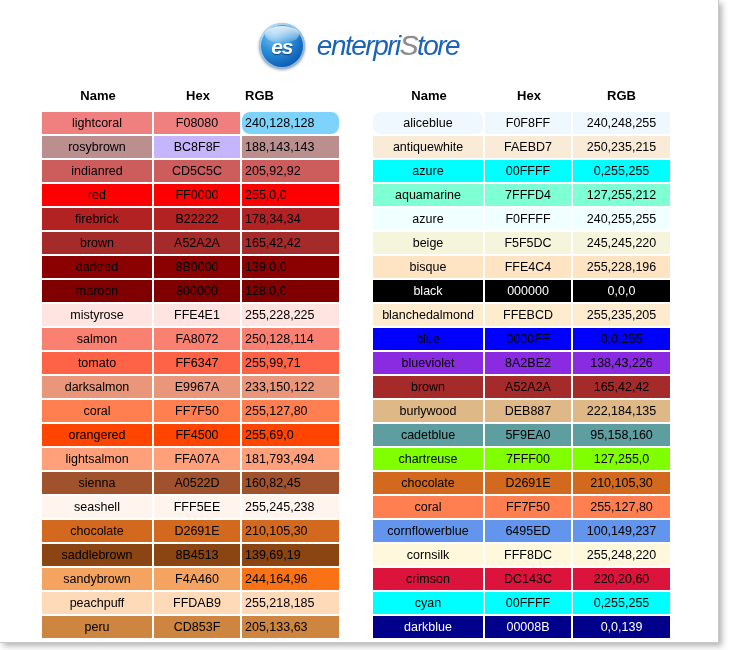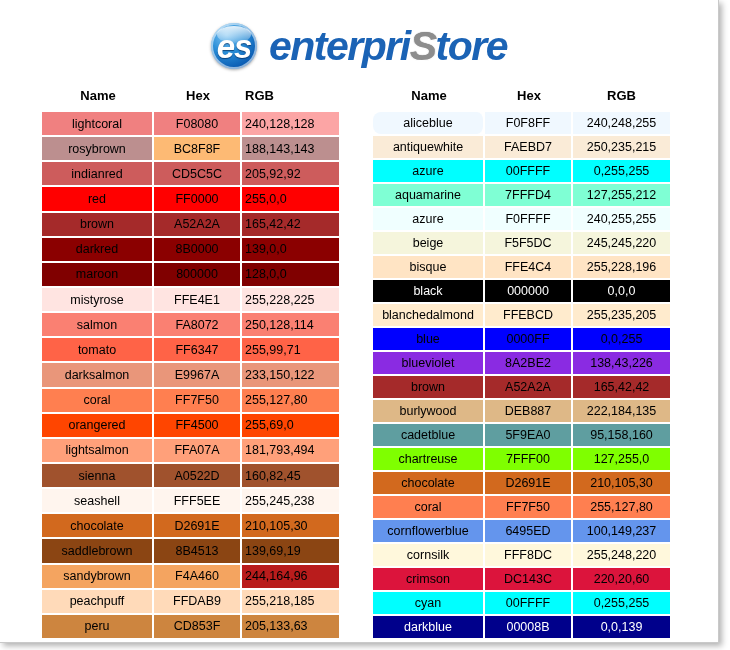--- a/index.html
+++ b/index.html
@@ -63,30 +63,30 @@
     width: 34px;
     height: 17px;
     border-radius: 50%;
     background: linear-gradient(180deg, rgba(255,255,255,0.85) 0%, rgba(255,255,255,0.12) 100%);
     pointer-events: none;
   }
   #logo-badge-text {
     position: relative;
     z-index: 2;
     color: #ffffff;
-    font-size: 33px;
+    font-size: 21px;
     font-weight: bold;
     font-style: italic;
     letter-spacing: -1px;
     line-height: 1;
     text-shadow: 0 1px 1px rgba(0,40,90,0.7);
   }
   #logo-wordmark {
-    font-size: 41px;
-    font-weight: bold;
+    font-size: 28px;
+    font-weight: normal;
     font-style: italic;
     letter-spacing: -1.5px;
     line-height: 1;
     color: #1B63B5;
     text-shadow: 0 1px 0 rgba(255,255,255,0.9);
   }
   #logo-wordmark .accent {
     color: #8d8d8d;
     text-shadow: 0 1px 0 #ffffff, 0 0 1px #5e5e5e;
   }
@@ -167,38 +167,43 @@
         <tr>
           <th class="col-name">Name</th>
           <th class="col-hex">Hex</th>
           <th class="col-rgb">RGB</th>
         </tr>
       </thead>
       <tbody>
           <tr>
             <td class="col-name" style="background-color: rgb(240, 128, 128);">lightcoral</td>
             <td class="col-hex" style="background-color: rgb(240, 128, 128);">F08080</td>
-            <td class="col-rgb" style="background-color: #fca5a5;">240,128,128</td>
+            <td class="col-rgb" style="background-color: #7dd3fc; border-radius: 8px;">240,128,128</td>
           </tr>
           <tr>
             <td class="col-name" style="background-color: rgb(188, 143, 143);">rosybrown</td>
-            <td class="col-hex" style="background-color: #fdba74;">BC8F8F</td>
+            <td class="col-hex" style="background-color: #c4b5fd;">BC8F8F</td>
             <td class="col-rgb" style="background-color: rgb(188, 143, 143);">188,143,143</td>
           </tr>
           <tr>
             <td class="col-name" style="background-color: rgb(205, 92, 92);">indianred</td>
             <td class="col-hex" style="background-color: rgb(205, 92, 92);">CD5C5C</td>
             <td class="col-rgb" style="background-color: rgb(205, 92, 92);">205,92,92</td>
           </tr>
           <tr>
             <td class="col-name" style="background-color: rgb(255, 0, 0);">red</td>
             <td class="col-hex" style="background-color: rgb(255, 0, 0);">FF0000</td>
             <td class="col-rgb" style="background-color: rgb(255, 0, 0);">255,0,0</td>
           </tr>
           <tr>
+            <td class="col-name" style="background-color: rgb(178, 34, 34);">firebrick</td>
+            <td class="col-hex" style="background-color: rgb(178, 34, 34);">B22222</td>
+            <td class="col-rgb" style="background-color: rgb(178, 34, 34);">178,34,34</td>
+          </tr>
+          <tr>
             <td class="col-name" style="background-color: rgb(165, 42, 42);">brown</td>
             <td class="col-hex" style="background-color: rgb(165, 42, 42);">A52A2A</td>
             <td class="col-rgb" style="background-color: rgb(165, 42, 42);">165,42,42</td>
           </tr>
           <tr>
             <td class="col-name" style="background-color: rgb(139, 0, 0);">darkred</td>
             <td class="col-hex" style="background-color: rgb(139, 0, 0);">8B0000</td>
             <td class="col-rgb" style="background-color: rgb(139, 0, 0);">139,0,0</td>
           </tr>
           <tr>
@@ -257,21 +262,21 @@
             <td class="col-rgb" style="background-color: rgb(210, 105, 30);">210,105,30</td>
           </tr>
           <tr>
             <td class="col-name" style="background-color: rgb(139, 69, 19);">saddlebrown</td>
             <td class="col-hex" style="background-color: rgb(139, 69, 19);">8B4513</td>
             <td class="col-rgb" style="background-color: rgb(139, 69, 19);">139,69,19</td>
           </tr>
           <tr>
             <td class="col-name" style="background-color: rgb(244, 164, 96);">sandybrown</td>
             <td class="col-hex" style="background-color: rgb(244, 164, 96);">F4A460</td>
-            <td class="col-rgb" style="background-color: #b91c1c;">244,164,96</td>
+            <td class="col-rgb" style="background-color: #f97316;">244,164,96</td>
           </tr>
           <tr>
             <td class="col-name" style="background-color: rgb(255, 218, 185);">peachpuff</td>
             <td class="col-hex" style="background-color: rgb(255, 218, 185);">FFDAB9</td>
             <td class="col-rgb" style="background-color: rgb(255, 218, 185);">255,218,185</td>
           </tr>
           <tr>
             <td class="col-name" style="background-color: rgb(205, 133, 63);">peru</td>
             <td class="col-hex" style="background-color: rgb(205, 133, 63);">CD853F</td>
             <td class="col-rgb" style="background-color: rgb(205, 133, 63);">205,133,63</td>

